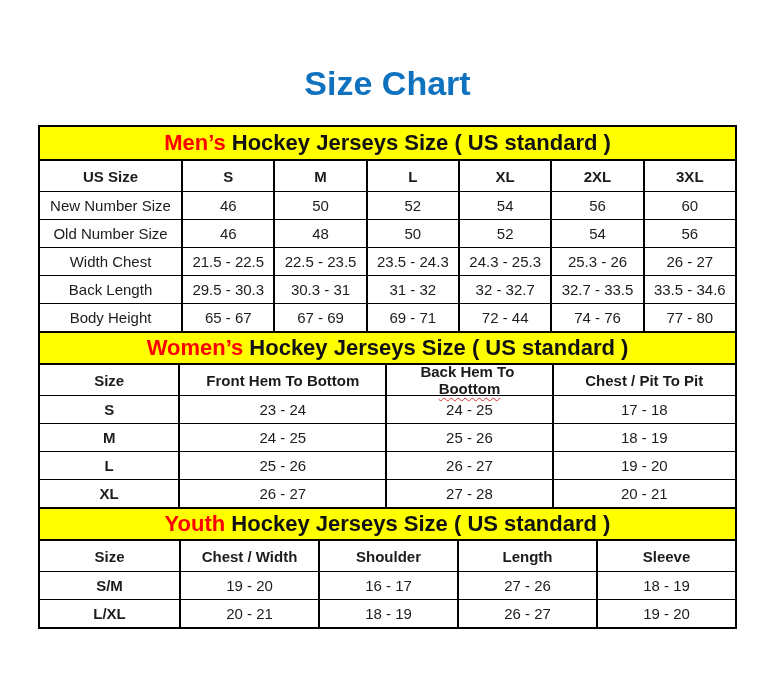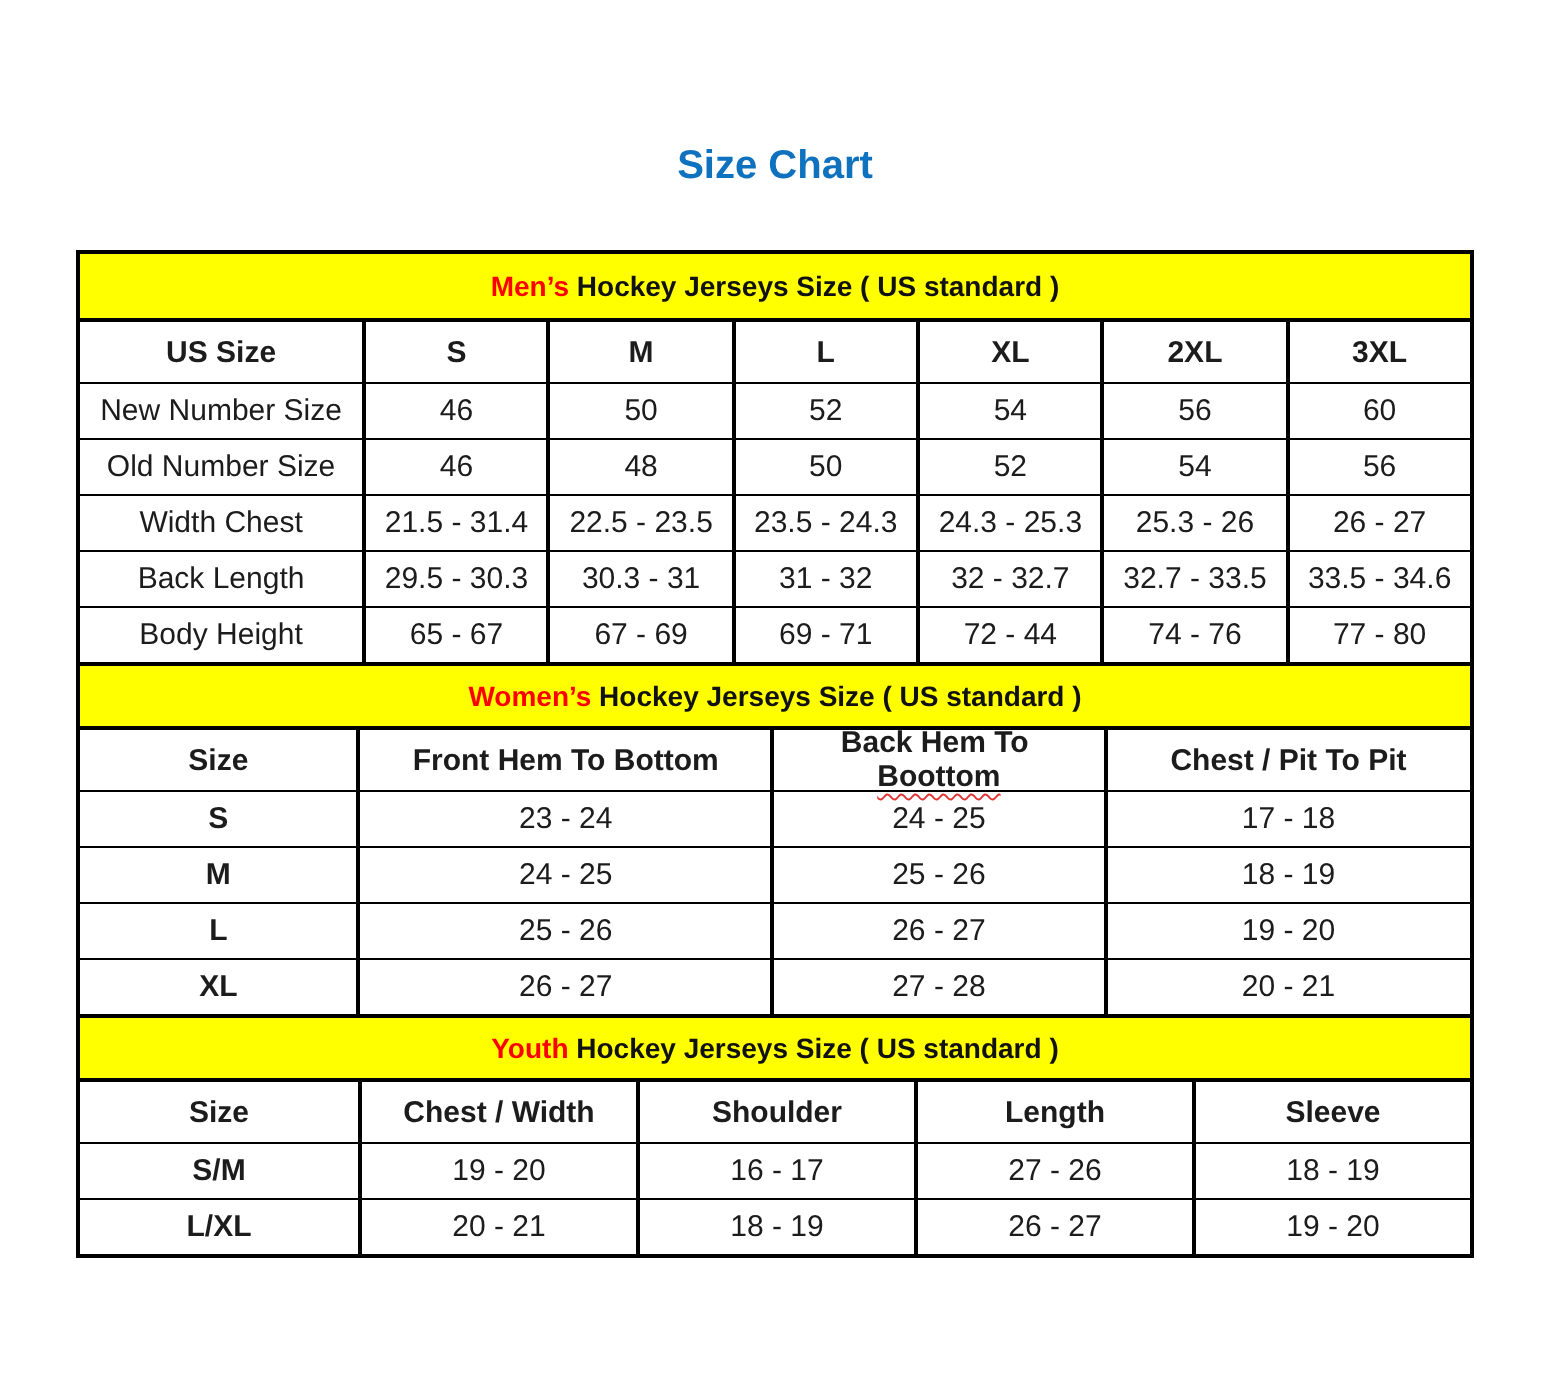--- a/index.html
+++ b/index.html
@@ -9,40 +9,40 @@
     font-family: "Liberation Sans", sans-serif;
     position: relative;
     color: #1c1c1c;
     overflow: hidden;
   }
   .page-title {
     position: absolute;
     top: 64px; left: 38px; width: 699px;
     margin: 0;
     text-align: center;
-    font-size: 20px;
+    font-size: 34px;
     line-height: 38px;
     font-weight: bold;
     color: #0e72be;
   }
   .chart {
     position: absolute;
     left: 38px; top: 125px;
     width: 699px;
     border: 2px solid #000;
     box-sizing: border-box;
   }
   .band {
     height: 34px;
     background: #ffff00;
     display: flex;
     align-items: center;
     justify-content: center;
     font-weight: bold;
-    font-size: 14px;
+    font-size: 22px;
     color: #111;
     border-top: 2px solid #000;
     border-bottom: 2px solid #000;
     box-sizing: border-box;
     white-space: pre;
   }
   .chart > .band:first-child { border-top: 0; }
   .band .hl { color: #ff0000; }
   .trow { display: flex; height: 28px; }
   .trow.thead { height: 30px; }
@@ -110,21 +110,21 @@
     <div class="cell">46</div>
     <div class="cell">48</div>
     <div class="cell">50</div>
     <div class="cell">52</div>
     <div class="cell">54</div>
     <div class="cell">56</div>
   </div>
 
   <div class="trow drow mens">
     <div class="cell">Width Chest</div>
-    <div class="cell">21.5 - 31.4</div>
+    <div class="cell">21.5 - 22.5</div>
     <div class="cell">22.5 - 23.5</div>
     <div class="cell">23.5 - 24.3</div>
     <div class="cell">24.3 - 25.3</div>
     <div class="cell">25.3 - 26</div>
     <div class="cell">26 - 27</div>
   </div>
 
   <div class="trow drow mens">
     <div class="cell">Back Length</div>
     <div class="cell">29.5 - 30.3</div>

